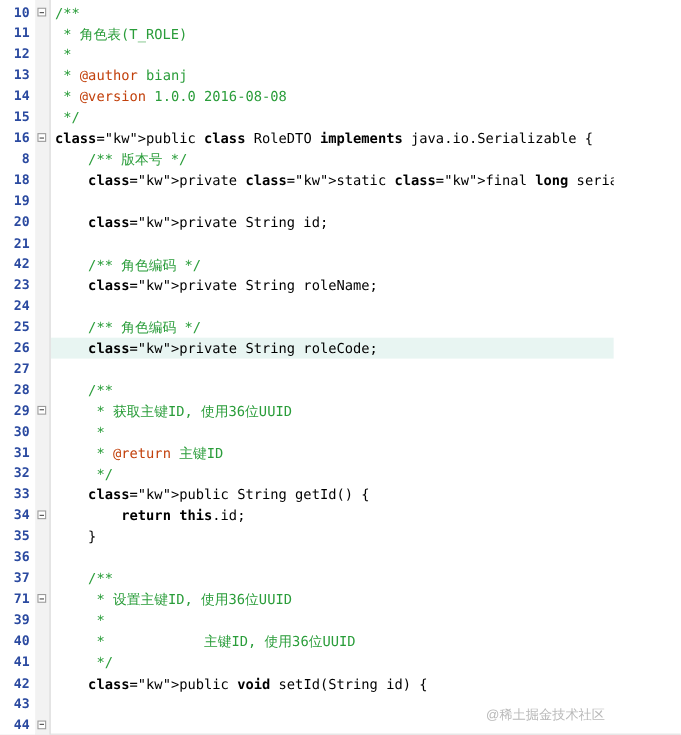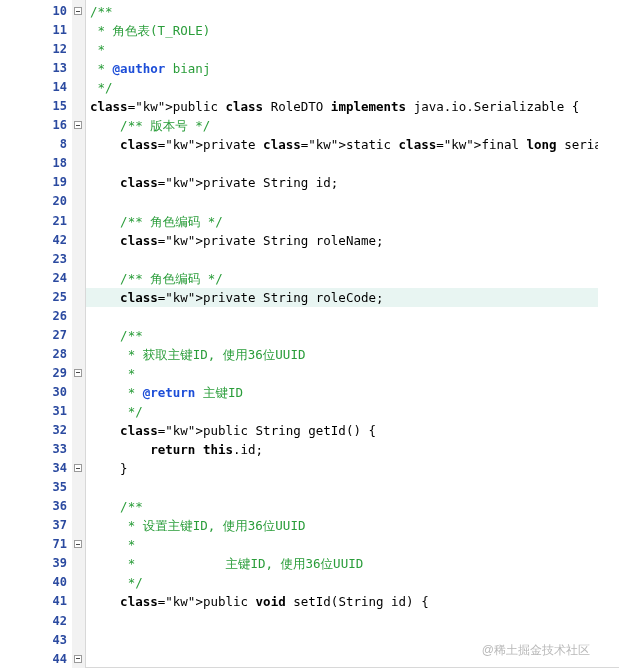--- a/index.html
+++ b/index.html
@@ -14,21 +14,20 @@
     font-family: "DejaVu Sans Mono", monospace;
   }
   #editor {
     position: relative;
     width: 558px;
     height: 668px;
     background: #ffffff;
     display: flex;
     font-size: 12.5px;
     line-height: 19.05px;
-    margin-left: 40px;
   }
   .gutter {
     width: 32px;
     flex: 0 0 32px;
     background: #ffffff;
     color: #2b4aa0;
     text-align: right;
     padding-top: 2px;
     user-select: none;
     position: relative;
@@ -83,21 +82,21 @@
     height: 19.05px;
     white-space: pre;
     padding-left: 4px;
     position: relative;
   }
   .line.current {
     background: #e8f5f2;
   }
   .kw { color: #000000; font-weight: bold; }
   .cmt { color: #2a9d3a; }
-  .tag { color: #1d4ed8; font-weight: bold; }
+  .tag { color: #c2410c; font-weight: normal; }
   .watermark {
     position: absolute;
     right: 8px;
     bottom: 8px;
     font-family: "Liberation Sans", sans-serif;
     font-size: 12px;
     color: #b9b9b9;
     z-index: 5;
     white-space: nowrap;
     text-align: center;
@@ -202,20 +201,21 @@
       <div class="fslot">
         <div class="foldbox"></div>
       </div>
     </div>
 
   <div class="code" id="code">
       <div class="line"><span class="cmt">/**</span></div>
       <div class="line"><span class="cmt"> * 角色表(T_ROLE)</span></div>
       <div class="line"><span class="cmt"> *</span></div>
       <div class="line"><span class="cmt"> * <span class="tag">@author</span> bianj</span></div>
+      <div class="line"><span class="cmt"> * <span class="tag">@version</span> 1.0.0 2016-08-08</span></div>
       <div class="line"><span class="cmt"> */</span></div>
       <div class="line"><span <span="" class="kw">class</span>="kw"&gt;public <span class="kw">class</span> RoleDTO <span class="kw">implements</span> java.io.Serializable {</div>
       <div class="line"><span class="cmt">    /** 版本号 */</span></div>
       <div class="line">    <span <span="" class="kw">class</span>="kw"&gt;private <span <span="" class="kw">class</span>="kw"&gt;static <span <span="" class="kw">class</span>="kw"&gt;final <span class="kw">long</span> serialVersionUID = ="num"&gt;4430306691116614381L;</div>
       <div class="line">&nbsp;</div>
       <div class="line">    <span <span="" class="kw">class</span>="kw"&gt;private String id;</div>
       <div class="line">&nbsp;</div>
       <div class="line"><span class="cmt">    /** 角色编码 */</span></div>
       <div class="line">    <span <span="" class="kw">class</span>="kw"&gt;private String roleName;</div>
       <div class="line">&nbsp;</div>

